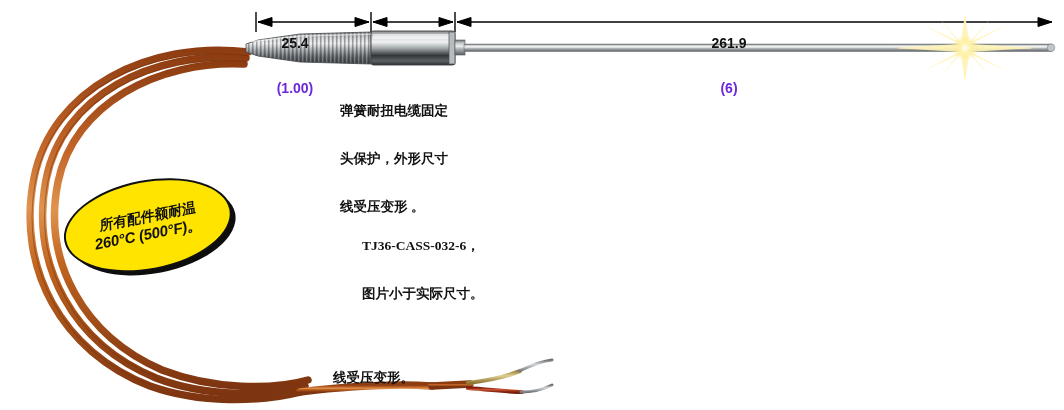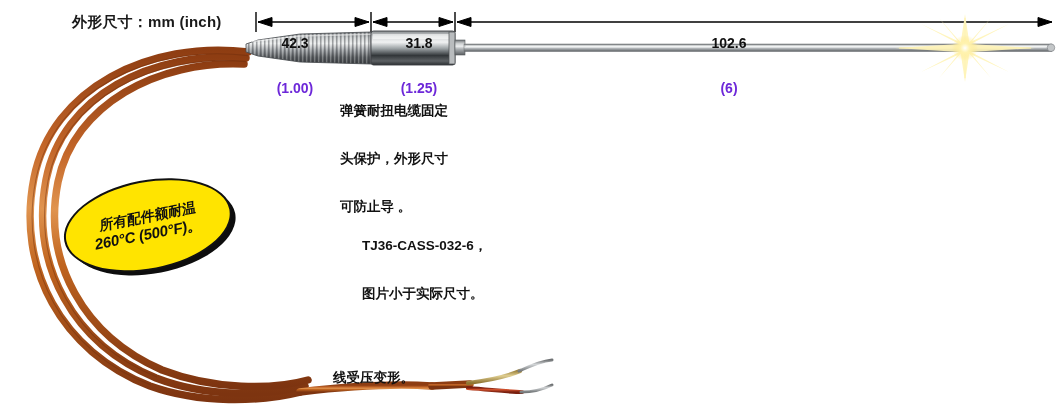--- a/index.html
+++ b/index.html
@@ -27,21 +27,21 @@
     text-align:center;font-weight:bold;font-size:14px;
     line-height:15px;color:#101010;
   }
   .dimlbl .sub{color:#6d28d9;}
   #dim1{left:264px;top:6px;width:62px;}
   #dim2{left:388px;top:6px;width:62px;}
   #dim3{left:694px;top:6px;width:70px;}
 
   
   .callout{
-    font-weight:bold;font-size:13.5px;line-height:16px;color:#111111;
+    font-weight:bold;font-size:13.5px;line-height:16px;color:#111111;font-family:Liberation Serif, serif;
   }
   #co-spring{left:340px;top:71px;}
   #co-model{left:362px;top:206px;}
   #co-lead{left:333px;top:338px;}
 
   
   #badge{
     position:absolute;left:63px;top:180px;
     width:172px;height:92px;
     transform:rotate(-11deg);
@@ -229,41 +229,36 @@
         <polygon points="-44,24 -4,3 0,0 -3,5"></polygon>
         <polygon points="-26,-30 -3,-4 0,0 -4,-3"></polygon>
         <polygon points="26,30 3,4 0,0 4,3"></polygon>
         <polygon points="26,-30 3,-4 0,0 4,-3"></polygon>
         <polygon points="-26,30 -3,4 0,0 -4,3"></polygon>
       </g>
       <circle cx="0" cy="0" r="13" fill="url(#glintCore)"></circle>
     </g>
   </svg>
 
-  <div class="txt" id="hdr">外形尺寸：mm (inch)</div>
 
   <div class="txt dimlbl" id="dim1">
-    <div>42.3</div>
+    <div>25.4</div>
     <div class="sub">(1.00)</div>
   </div>
 
-  <div class="txt dimlbl" id="dim2">
-    <div>31.8</div>
-    <div class="sub">(1.25)</div>
-  </div>
 
   <div class="txt dimlbl" id="dim3">
-    <div>102.6</div>
+    <div>261.9</div>
     <div class="sub">(6)</div>
   </div>
 
   <div class="txt callout" id="co-spring">
     <div>弹簧耐扭电缆固定</div>
     <div>头保护，外形尺寸</div>
-    <div>可防止导 。</div>
+    <div>线受压变形 。</div>
   </div>
 
   <div class="txt callout" id="co-model">
     <div>TJ36-CASS-032-6，</div>
     <div>图片小于实际尺寸。</div>
   </div>
 
   <div class="txt callout" id="co-lead">
     <div>线受压变形。</div>
   </div>

